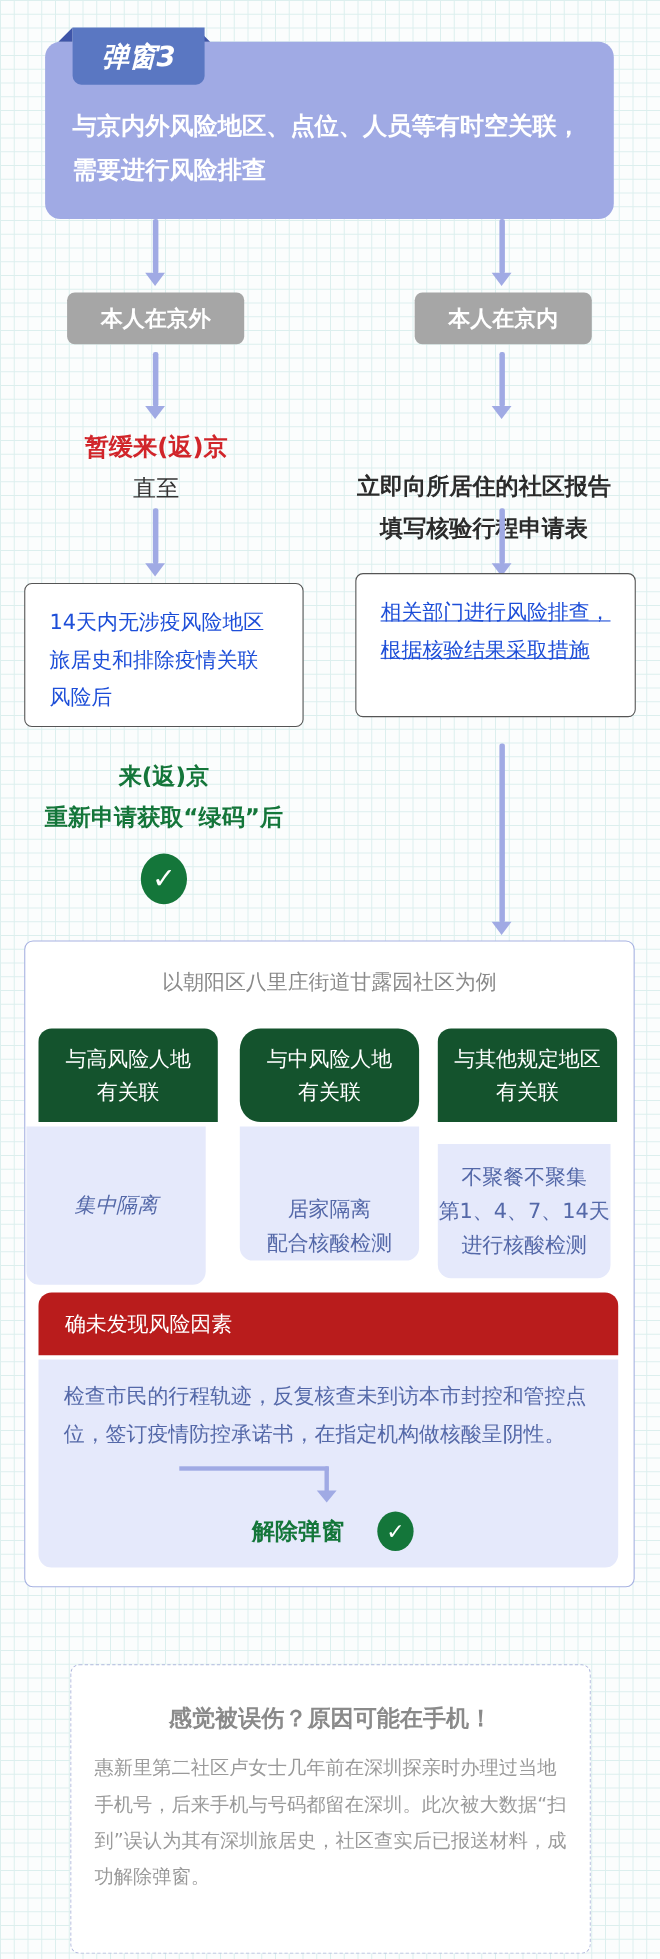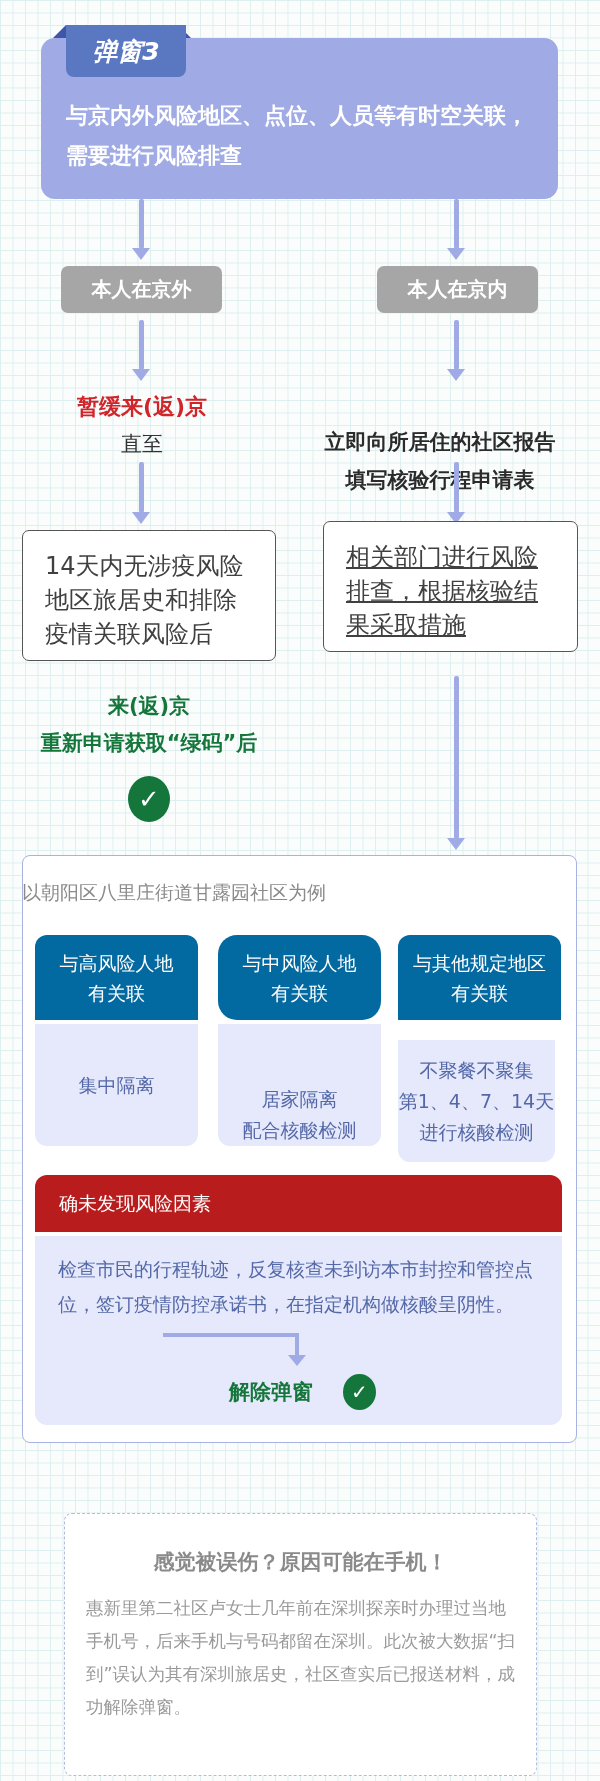--- a/index.html
+++ b/index.html
@@ -50,42 +50,42 @@
     color: #fff; font-size: 20px; font-weight: bold;
     display: flex; align-items: center; justify-content: center;
   }
 
   .red-text { color: #d1252a; font-weight: bold; font-size: 22px; }
   .dark-text { color: #333; font-size: 21px; }
   .bold-dark { color: #2b2b2b; font-weight: bold; font-size: 21px; line-height: 38px; text-align: center; }
 
   .outline-box {
     background: #fff; border: 1.5px solid #555; border-radius: 7px;
-    color: #404040; font-size: 24px; line-height: 34px;
+    color: #1d4ed8; font-size: 19px; line-height: 34px;
     padding: 18px 22px;
   }
 
   .green-text { color: #14763a; font-weight: bold; font-size: 21px; text-align: center; line-height: 37px; }
   .check {
     width: 42px; height: 46px; border-radius: 50%; background: #14763a;
     color: #fff; display: flex; align-items: center; justify-content: center;
     font-size: 26px; font-weight: bold;
   }
 
   
   .panel {
     left: 22px; top: 855px; width: 555px; height: 588px;
     background: #fff; border: 1.5px solid #a7b2e2; border-radius: 8px;
   }
   .panel-title {
-    left: 22px; top: 880px; width: 555px; 
+    left: 22px; top: 880px; width: 555px; text-align: center;
     color: #8a8a8a; font-size: 19px;
   }
   .col-head {
-    background: #0369a1; color: #fff; font-size: 19px; line-height: 30px;
+    background: #14532d; color: #fff; font-size: 19px; line-height: 30px;
     text-align: center; border-radius: 12px 12px 0 0;
     display: flex; align-items: center; justify-content: center; flex-direction: column;
   }
   .col-body {
     background: #e5e9fb; color: #5468a8; font-size: 19px; line-height: 31px;
     text-align: center; border-radius: 0 0 12px 12px;
     display: flex; align-items: center; justify-content: center; flex-direction: column;
   }
 
   .risk-head {
@@ -168,21 +168,21 @@
 <div class="abs vline" style="left:454px;top:676px;height:163px;"></div>
 <div class="abs ahead" style="left:447px;top:838px;"></div>
 
 <div class="abs panel"></div>
 <div class="abs panel-title">以朝阳区八里庄街道甘露园社区为例</div>
 
 <div class="abs col-head" style="left:35px;top:935px;width:163px;height:85px;">
   <div>与高风险人地</div>
   <div>有关联</div>
 </div>
-<div class="abs col-body" style="left:35px;top:1024px;width:163px;height:122px;">
+<div class="abs col-body" style="left:24px;top:1024px;width:163px;height:144px;font-style:italic;">
   <div>集中隔离</div>
 </div>
 
 <div class="abs col-head" style="left:218px;top:935px;width:163px;height:85px;border-radius:19px;">
   <div>与中风险人地</div>
   <div>有关联</div>
 </div>
 <div class="abs col-body" style="left:218px;top:1024px;width:163px;height:122px;justify-content:flex-end;">
   <div>居家隔离</div>
   <div>配合核酸检测</div>

